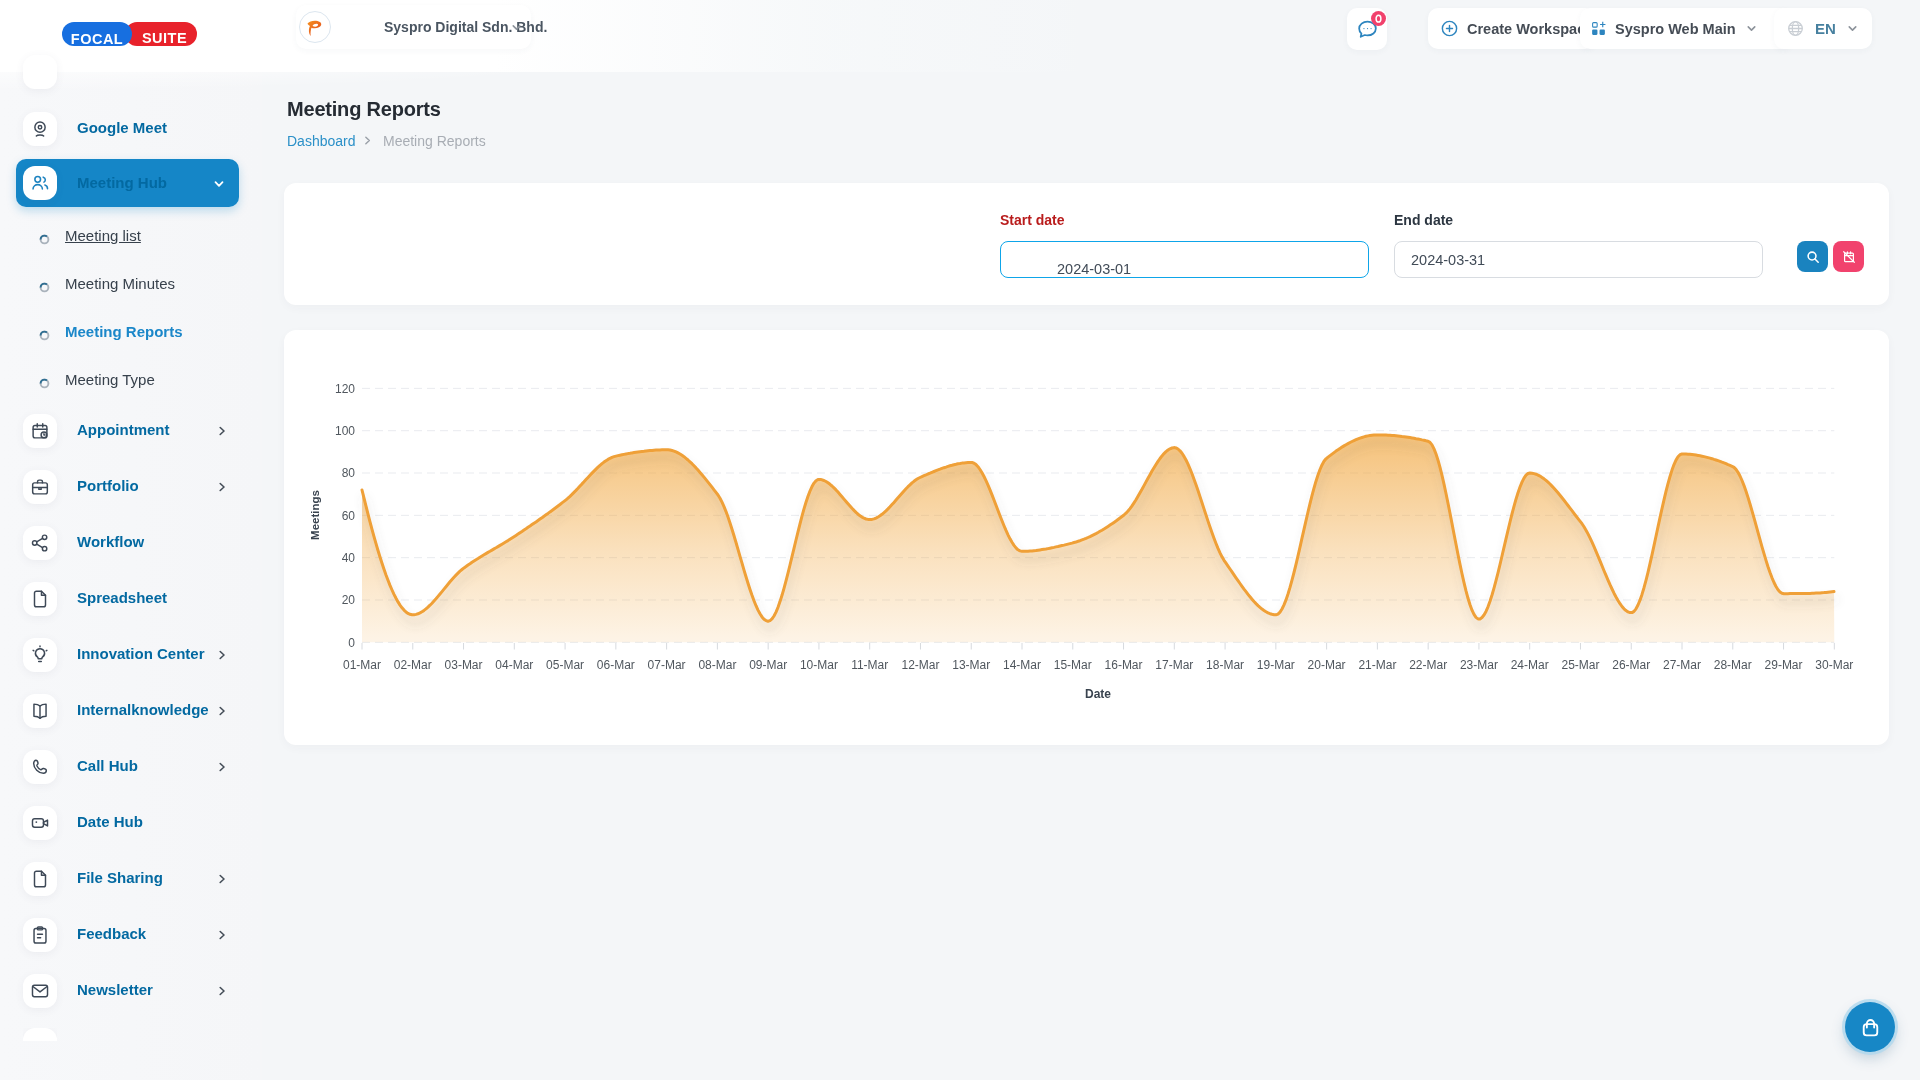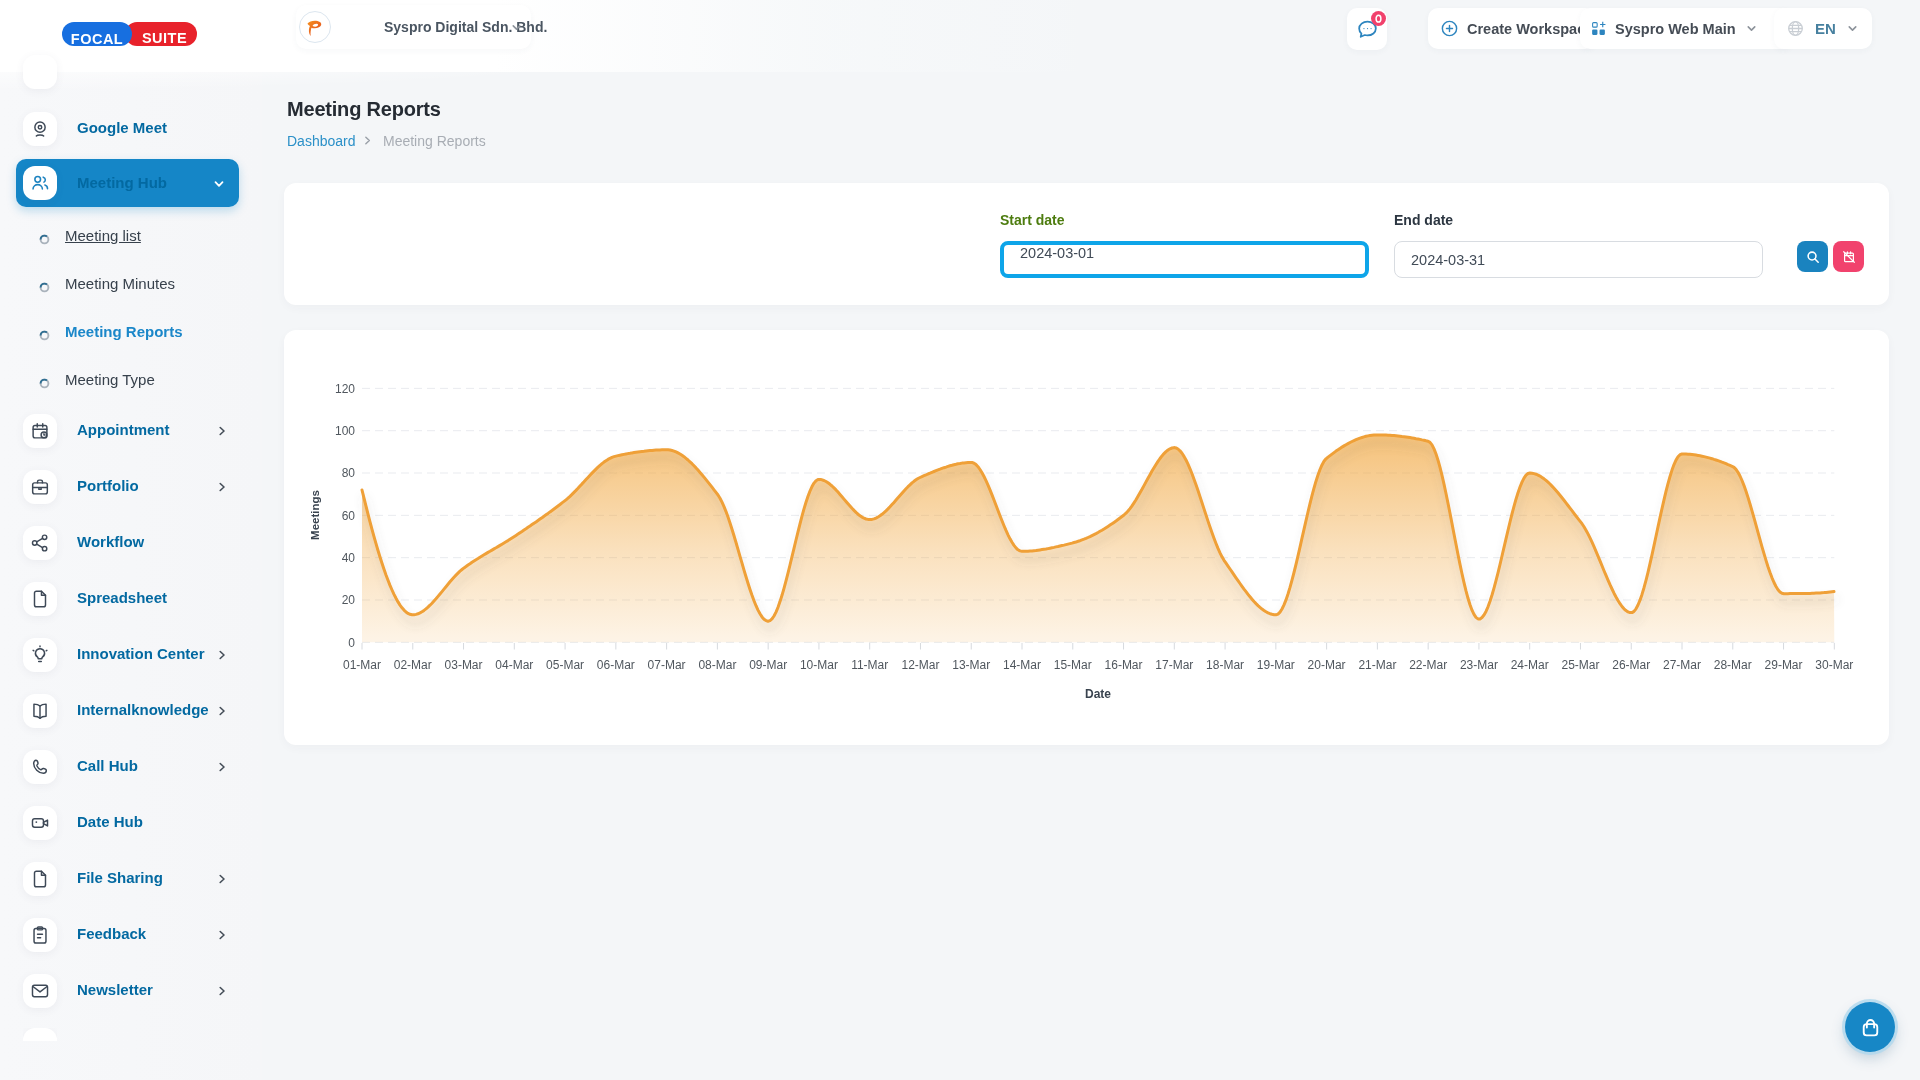--- a/index.html
+++ b/index.html
@@ -259,22 +259,22 @@
 </div>
 
 <div class="abs" style="left:287px;top:98px;font-size:20px;font-weight:bold;letter-spacing:-0.2px;color:#252b33;">Meeting Reports</div>
 <div class="abs" style="left:287px;top:133px;font-size:14px;color:#2b90c8;">Dashboard</div>
 <svg class="abs" style="left:362px;top:135px;" width="11" height="11" viewBox="0 0 12 12" fill="none" stroke="#9aa0a8" stroke-width="1.6" stroke-linecap="round" stroke-linejoin="round">
     <path d="M4.2 2.5 8 6 4.2 9.5"></path>
   </svg>
 <div class="abs" style="left:383px;top:133px;font-size:14px;color:#a8adb4;">Meeting Reports</div>
 
 <div class="card abs" style="left:284px;top:183px;width:1605px;height:122px;"></div>
-<div class="abs" style="left:1000px;top:212px;font-size:14px;font-weight:bold;color:#4d7c0f;">Start date</div>
-<div class="abs" style="left:1000px;top:241px;width:369px;height:37px;background:#fff;border:4px solid #0ea5e9;border-radius:8px;display:flex;align-items:flex-start;">
+<div class="abs" style="left:1000px;top:212px;font-size:14px;font-weight:bold;color:#b91c1c;">Start date</div>
+<div class="abs" style="left:1000px;top:241px;width:369px;height:37px;background:#fff;border:1px solid #0ea5e9;border-radius:8px;display:flex;align-items:flex-end;padding-left:40px;">
     <span style="margin-left:16px;font-size:14.5px;color:#414b57;">2024-03-01</span>
   </div>
 <div class="abs" style="left:1394px;top:212px;font-size:14px;font-weight:bold;color:#2c3641;">End date</div>
 <div class="abs" style="left:1394px;top:241px;width:369px;height:37px;background:#fff;border:1px solid #d8dce1;border-radius:8px;display:flex;align-items:center;">
     <span style="margin-left:16px;font-size:14.5px;color:#414b57;">2024-03-31</span>
   </div>
 <div class="abs" style="left:1797px;top:241px;width:31px;height:31px;background:#1a83bf;border-radius:8px;display:flex;align-items:center;justify-content:center;">
   <svg width="16" height="16" viewBox="0 0 20 20" fill="none" stroke="#fff" stroke-width="1.9" stroke-linecap="round">
       <circle cx="8.8" cy="8.8" r="4.9"></circle>
       <path d="M12.5 12.5l4 4"></path>

